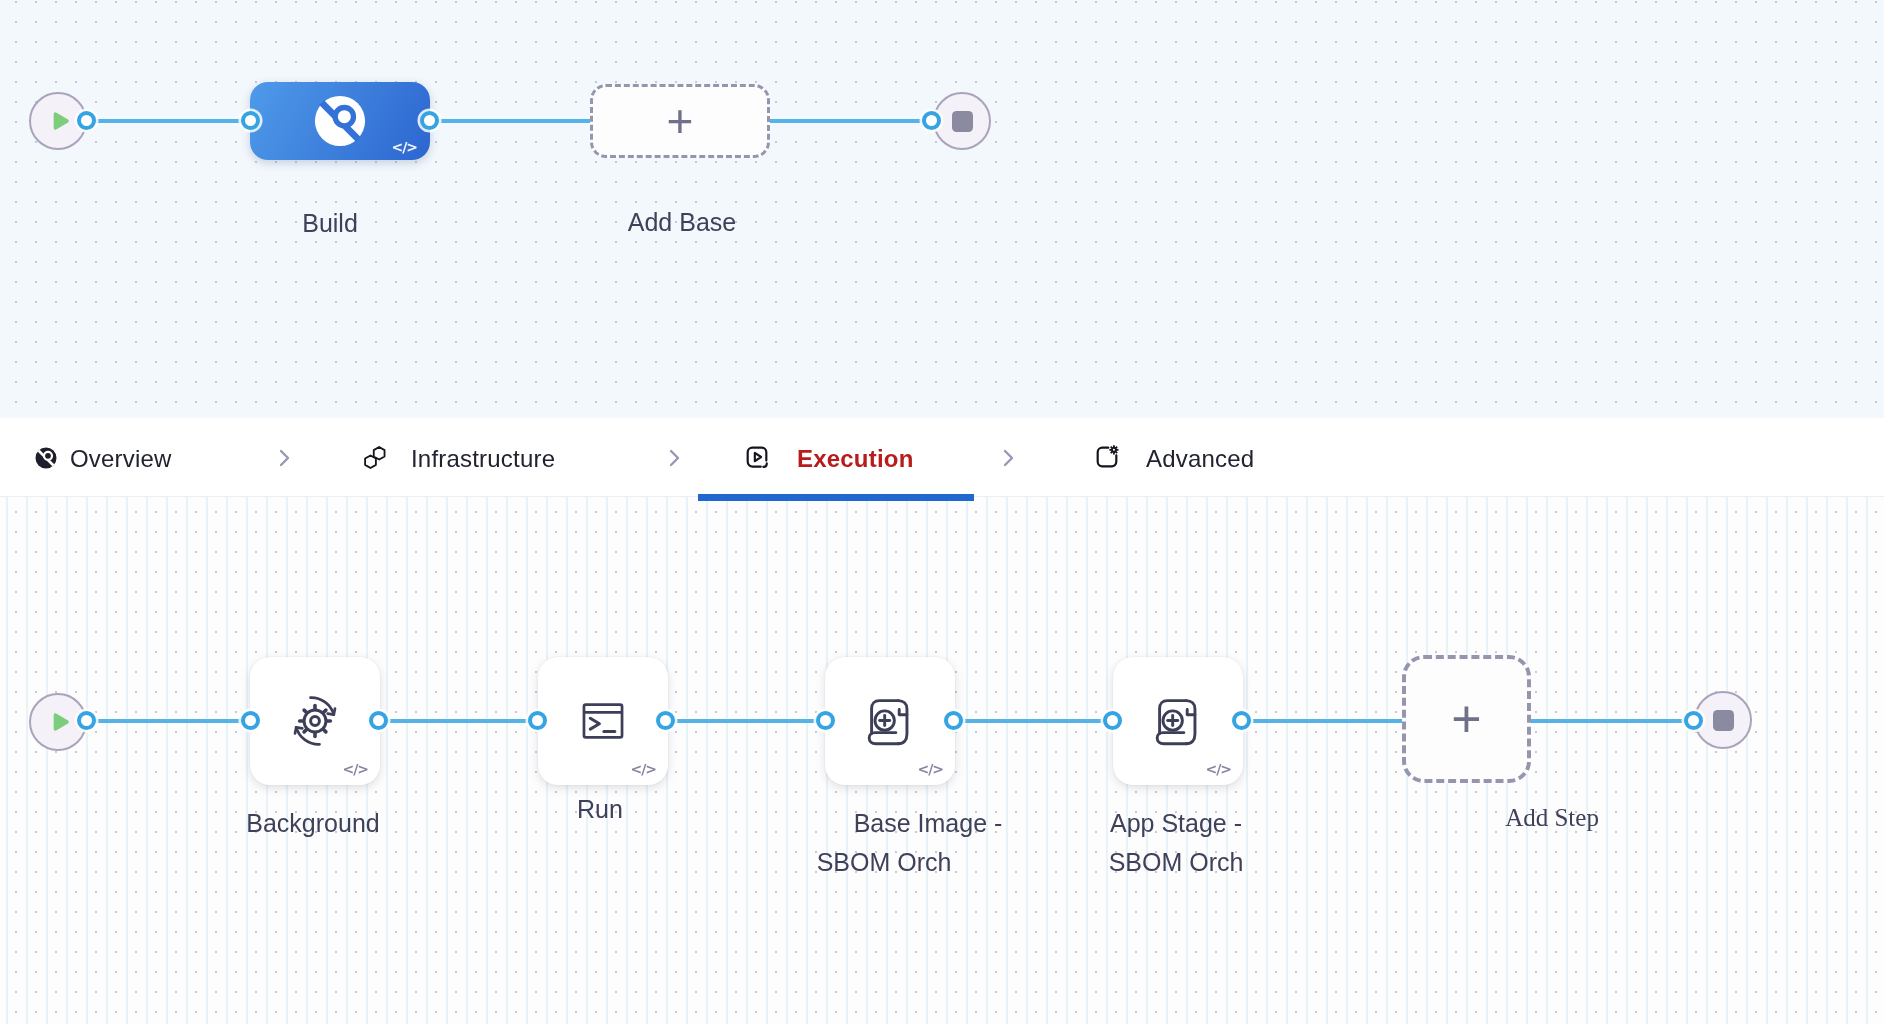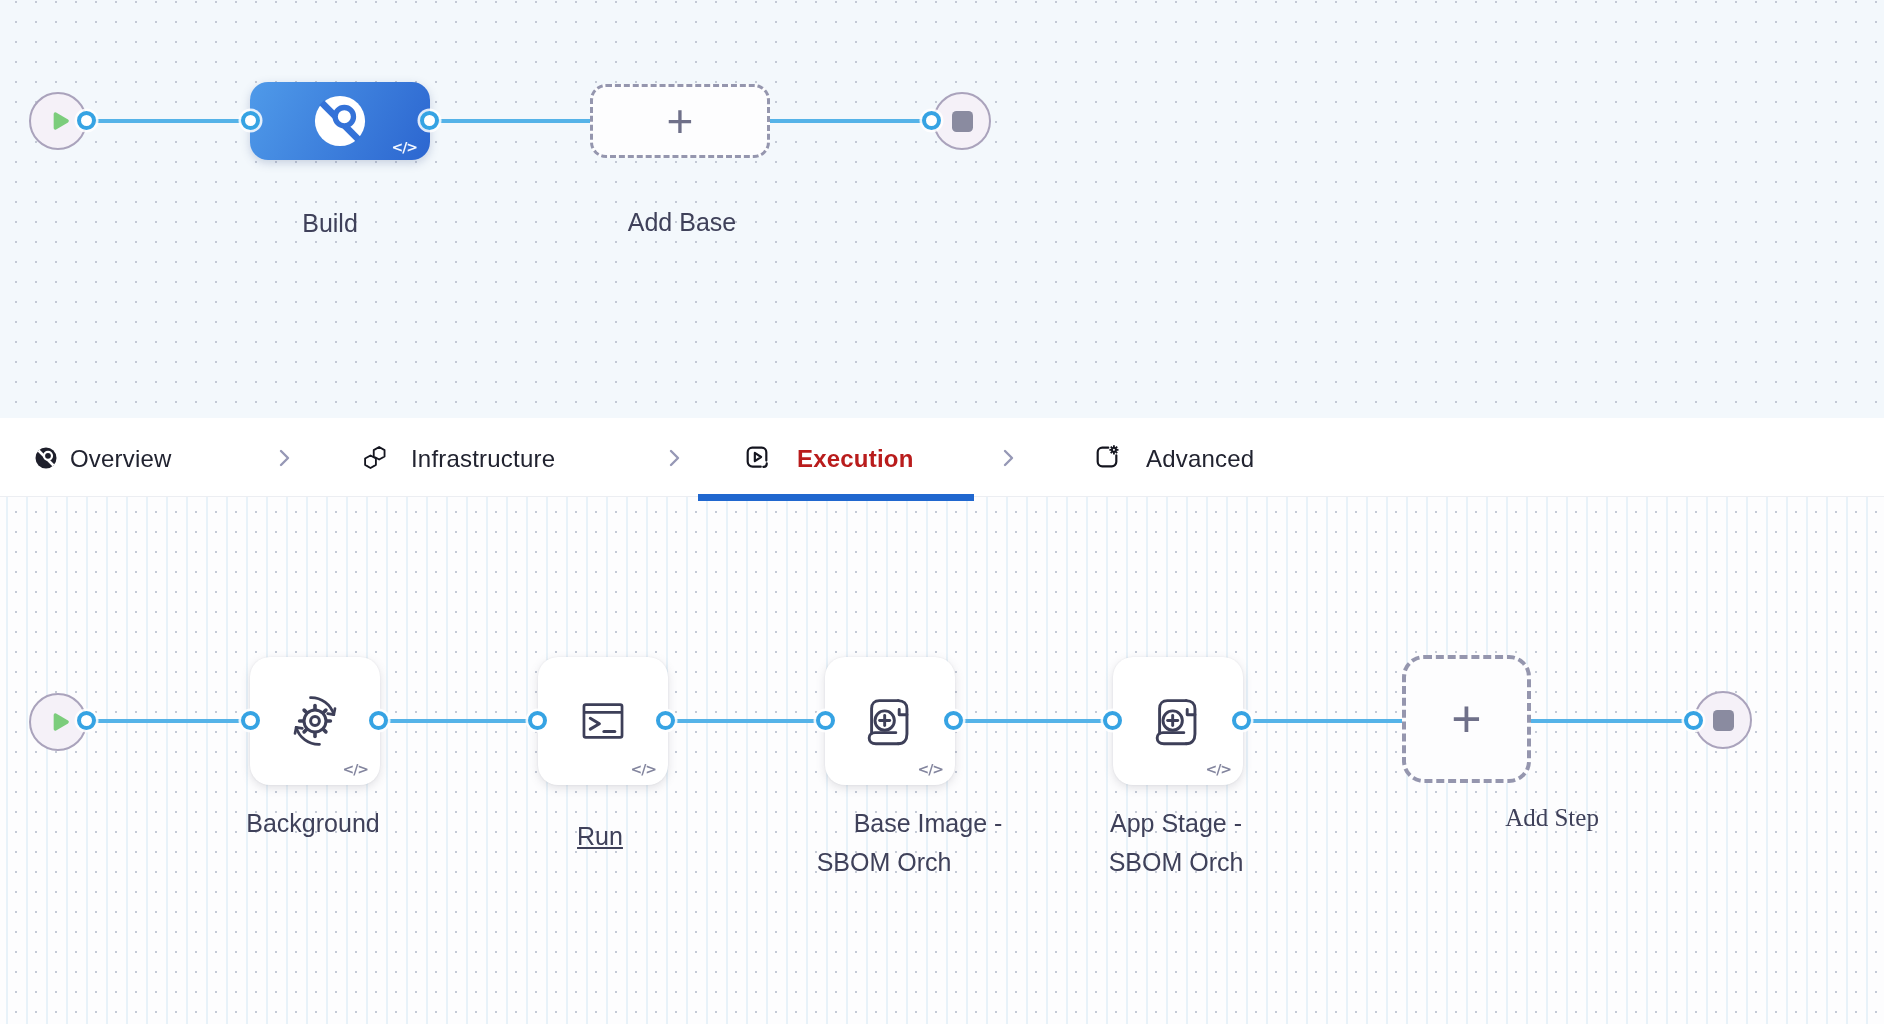--- a/index.html
+++ b/index.html
@@ -282,18 +282,18 @@
 <div class="port" style="left:369px;top:711px;"></div>
 <div class="port" style="left:528px;top:711px;"></div>
 <div class="port" style="left:656px;top:711px;"></div>
 <div class="port" style="left:816px;top:711px;"></div>
 <div class="port" style="left:944px;top:711px;"></div>
 <div class="port" style="left:1103px;top:711px;"></div>
 <div class="port" style="left:1232px;top:711px;"></div>
 <div class="port" style="left:1684px;top:711px;"></div>
 
 <div class="node-label" style="left:313px;top:808px;">Background</div>
-<div class="node-label" style="left:600px;top:821px;text-decoration:underline;">Run</div>
+<div class="node-label" style="left:600px;top:794px;">Run</div>
 <div class="node-label" style="left:928px;top:808px;">Base Image -</div>
 <div class="node-label" style="left:884px;top:847px;">SBOM Orch</div>
 <div class="node-label" style="left:1176px;top:808px;">App Stage -</div>
 <div class="node-label" style="left:1176px;top:847px;">SBOM Orch</div>
 <div class="node-label" style="left:1552px;top:803px;font-family:Liberation Serif, serif;">Add Step</div>
 
 </body></html>

